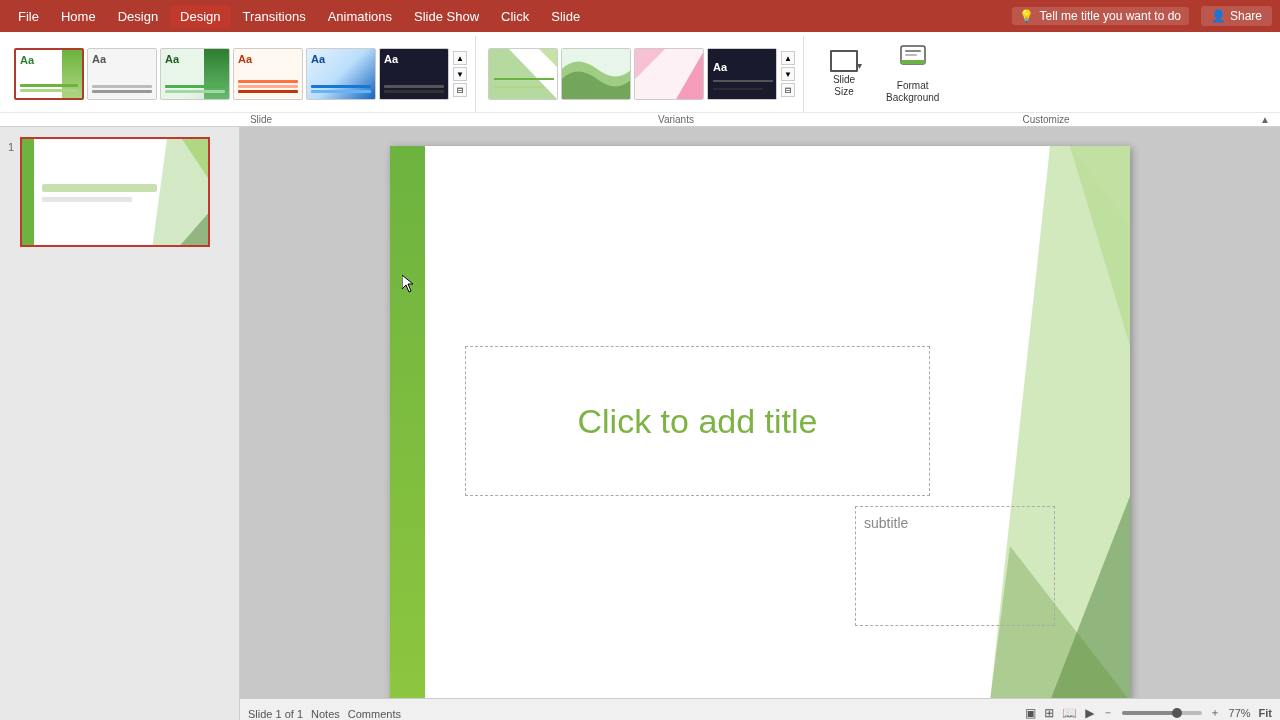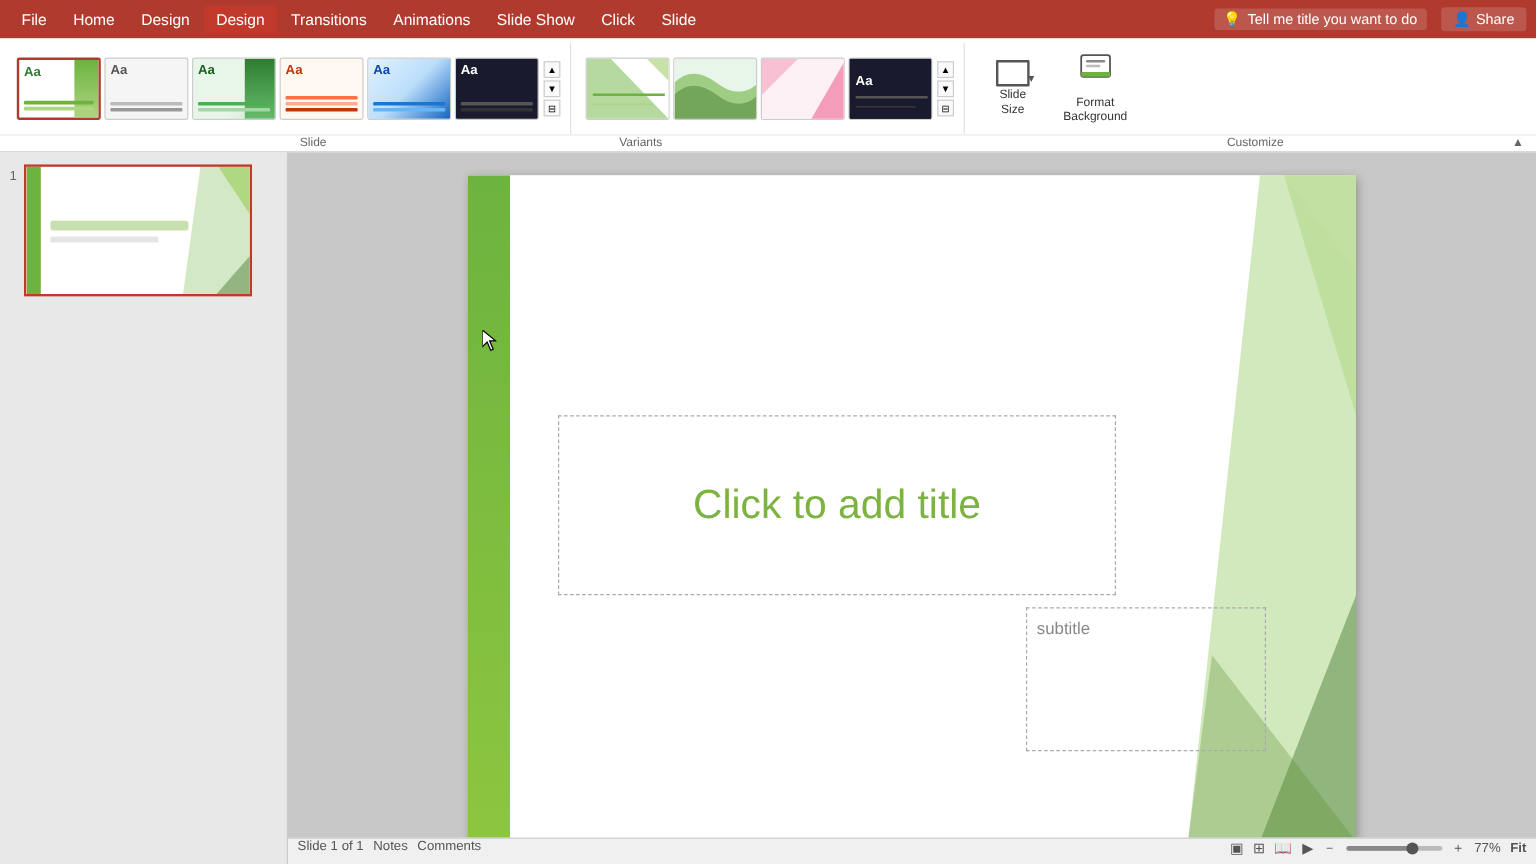--- a/index.html
+++ b/index.html
@@ -287,21 +287,21 @@
     
     .status-bar {
       position: absolute;
       bottom: 0;
       left: 0;
       right: 0;
       height: 22px;
       background: #f0f0f0;
       border-top: 1px solid #ccc;
       display: flex;
-      align-items: flex-start;
+      align-items: flex-end;
       padding: 0 8px;
       font-size: 11px;
       color: #555;
       gap: 8px;
       margin-top: 16px;
     }
     .status-right {
       margin-left: auto;
       display: flex;
       align-items: center;
@@ -520,21 +520,21 @@
         <div class="btn-label" style="font-size:10px; text-align:center; color:#333; white-space:pre-line;">Format
 Background</div>
       </div>
     </div>
 
   </div>
 
   <div class="ribbon-bottom-strip">
     <div class="group-labels-row">
       <span style="font-size:10px; color:#666; width:510px; display:inline-block; text-align:center;">Slide</span>
-      <span style="font-size:10px; color:#666; width:320px; display:inline-block; ">Variants</span>
+      <span style="font-size:10px; color:#666; width:320px; display:inline-block; text-align:center;">Variants</span>
       <span style="font-size:10px; color:#666; flex:1; text-align:center;">Customize</span>
       <span class="collapse-btn">▲</span>
     </div>
   </div>
 </div>
 
 <div class="main-area">
 
   <div class="slides-panel">
     <div class="slide-thumb-container">

